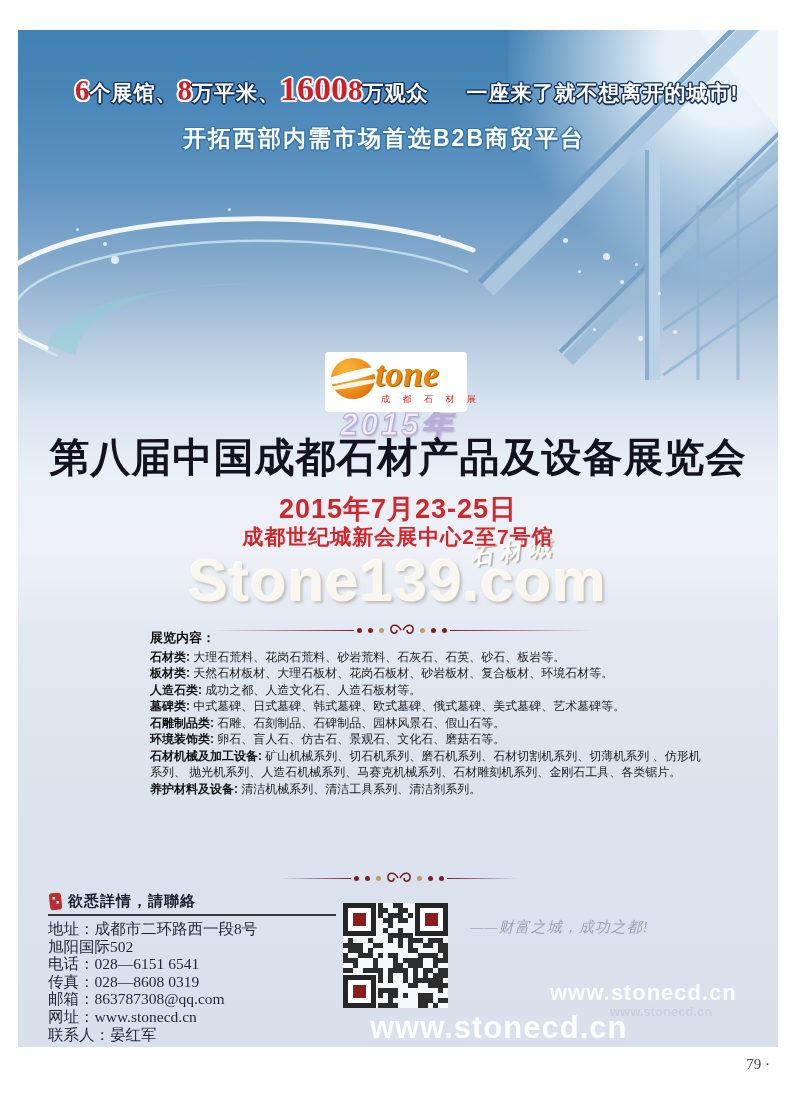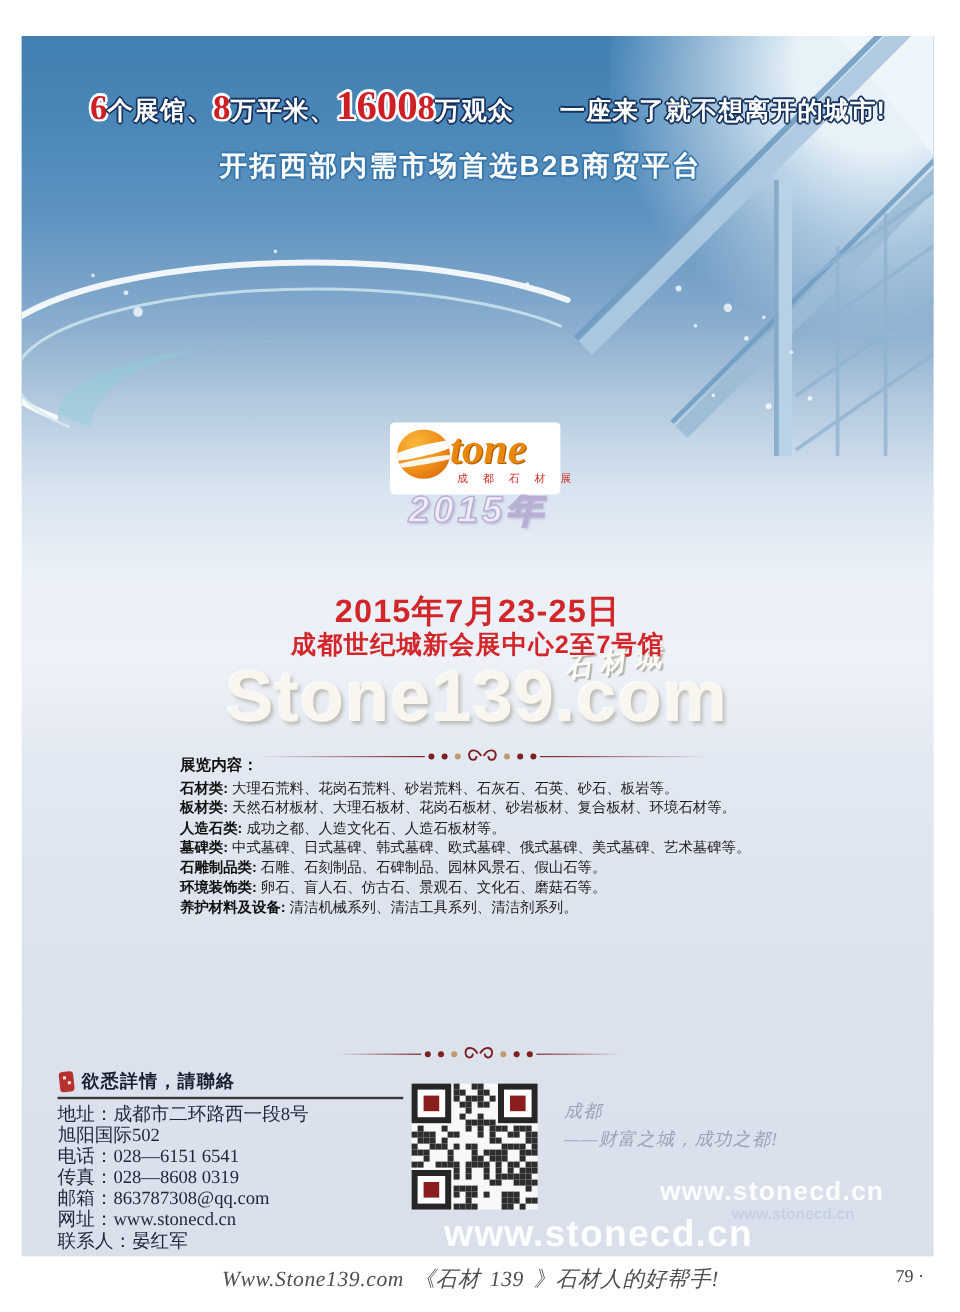--- a/index.html
+++ b/index.html
@@ -164,20 +164,21 @@
     <div class="logo">
       <div class="logo-sphere"></div>
       <div class="logo-text">
         <span class="logo-tone">tone</span>
         <span class="logo-sub">成 都 石 材 展</span>
       </div>
     </div>
 
     <div class="year-badge">2015年</div>
 
+    <div class="main-title">第八届中国成都石材产品及设备展览会</div>
     <div class="date-line">2015年7月23-25日</div>
     <div class="venue-line">成都世纪城新会展中心2至7号馆</div>
 
     <div class="wm-stone139">Stone139.com</div>
     <div class="wm-script">石材城</div>
 
     <div class="divider div1">
       <span class="line l"></span>
       <span class="dot"></span>
       <span class="dot"></span>
@@ -192,20 +193,21 @@
     </div>
 
     <div class="content">
       <div class="heading">展览内容：</div>
       <div class="item"><b>石材类:</b> <span>大理石荒料、花岗石荒料、砂岩荒料、石灰石、石英、砂石、板岩等。</span></div>
       <div class="item"><b>板材类:</b> <span>天然石材板材、大理石板材、花岗石板材、砂岩板材、复合板材、环境石材等。</span></div>
       <div class="item"><b>人造石类:</b> <span>成功之都、人造文化石、人造石板材等。</span></div>
       <div class="item"><b>墓碑类:</b> <span>中式墓碑、日式墓碑、韩式墓碑、欧式墓碑、俄式墓碑、美式墓碑、艺术墓碑等。</span></div>
       <div class="item"><b>石雕制品类:</b> <span>石雕、石刻制品、石碑制品、园林风景石、假山石等。</span></div>
       <div class="item"><b>环境装饰类:</b> <span>卵石、盲人石、仿古石、景观石、文化石、磨菇石等。</span></div>
+      <div class="item"><b>石材机械及加工设备:</b> <span>矿山机械系列、切石机系列、磨石机系列、石材切割机系列、切薄机系列 、仿形机系列、 抛光机系列、人造石机械系列、马赛克机械系列、石材雕刻机系列、金刚石工具、各类锯片。</span></div>
       <div class="item"><b>养护材料及设备:</b> <span>清洁机械系列、清洁工具系列、清洁剂系列。</span></div>
     </div>
 
     <div class="divider div2">
       <span class="line l"></span>
       <span class="dot"></span>
       <span class="dot"></span>
       <span class="dot tan"></span>
       <svg width="30" height="16" viewBox="0 0 30 16">
         <path d="M14,8 C10,1 3,2.5 4,8 C5,12.5 10,12 10,8 M16,8 C20,1 27,2.5 26,8 C25,12.5 20,12 20,8" stroke="#7e2020" fill="none" stroke-width="1.6"></path>
@@ -387,26 +389,24 @@
           <i style="left:75px;top:100px"></i>
           <i style="left:80px;top:100px"></i>
           <i style="left:90px;top:100px"></i>
         </div>
       <div class="qr-finder tl"></div>
       <div class="qr-finder tr"></div>
       <div class="qr-finder bl"></div>
     </div>
 
     <div class="qr-caption">
-      <div>成都</div>
       <div>——财富之城，成功之都!</div>
     </div>
 
     <div class="wm-small">www.stonecd.cn</div>
     <div class="wm-faint">www.stonecd.cn</div>
     <div class="wm-big">www.stonecd.cn</div>
   </div>
 
   <div class="footer">
-    <span class="txt">Www.Stone139.com 《石材 139 》石材人的好帮手!</span>
     <span class="pg">79 ·</span>
   </div>
 </div>
 
 </body></html>

